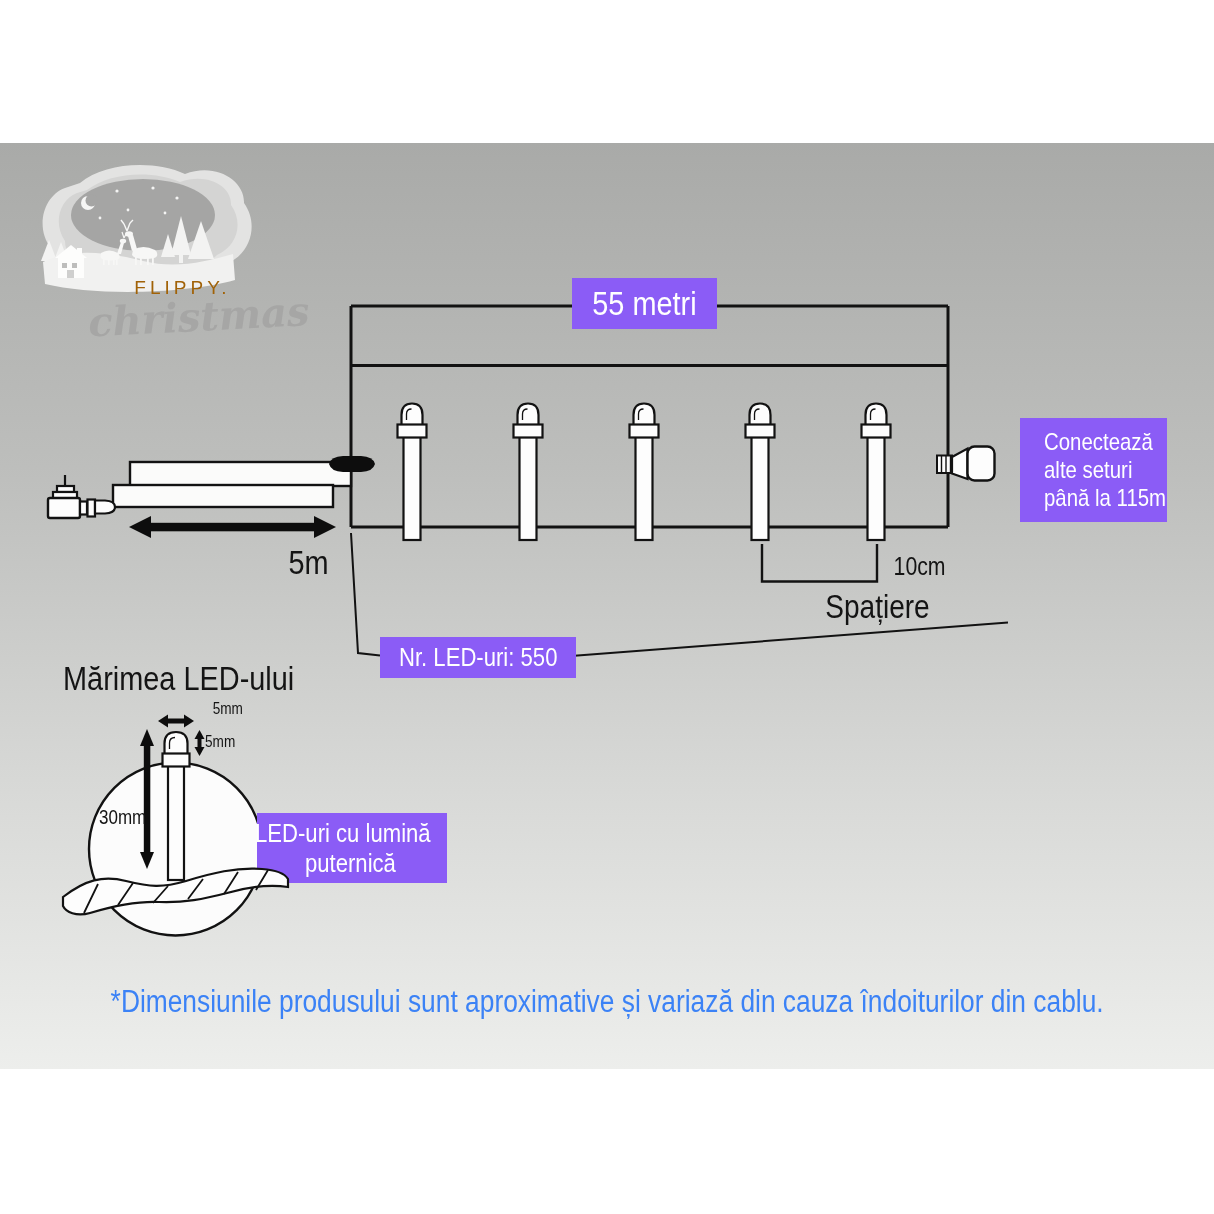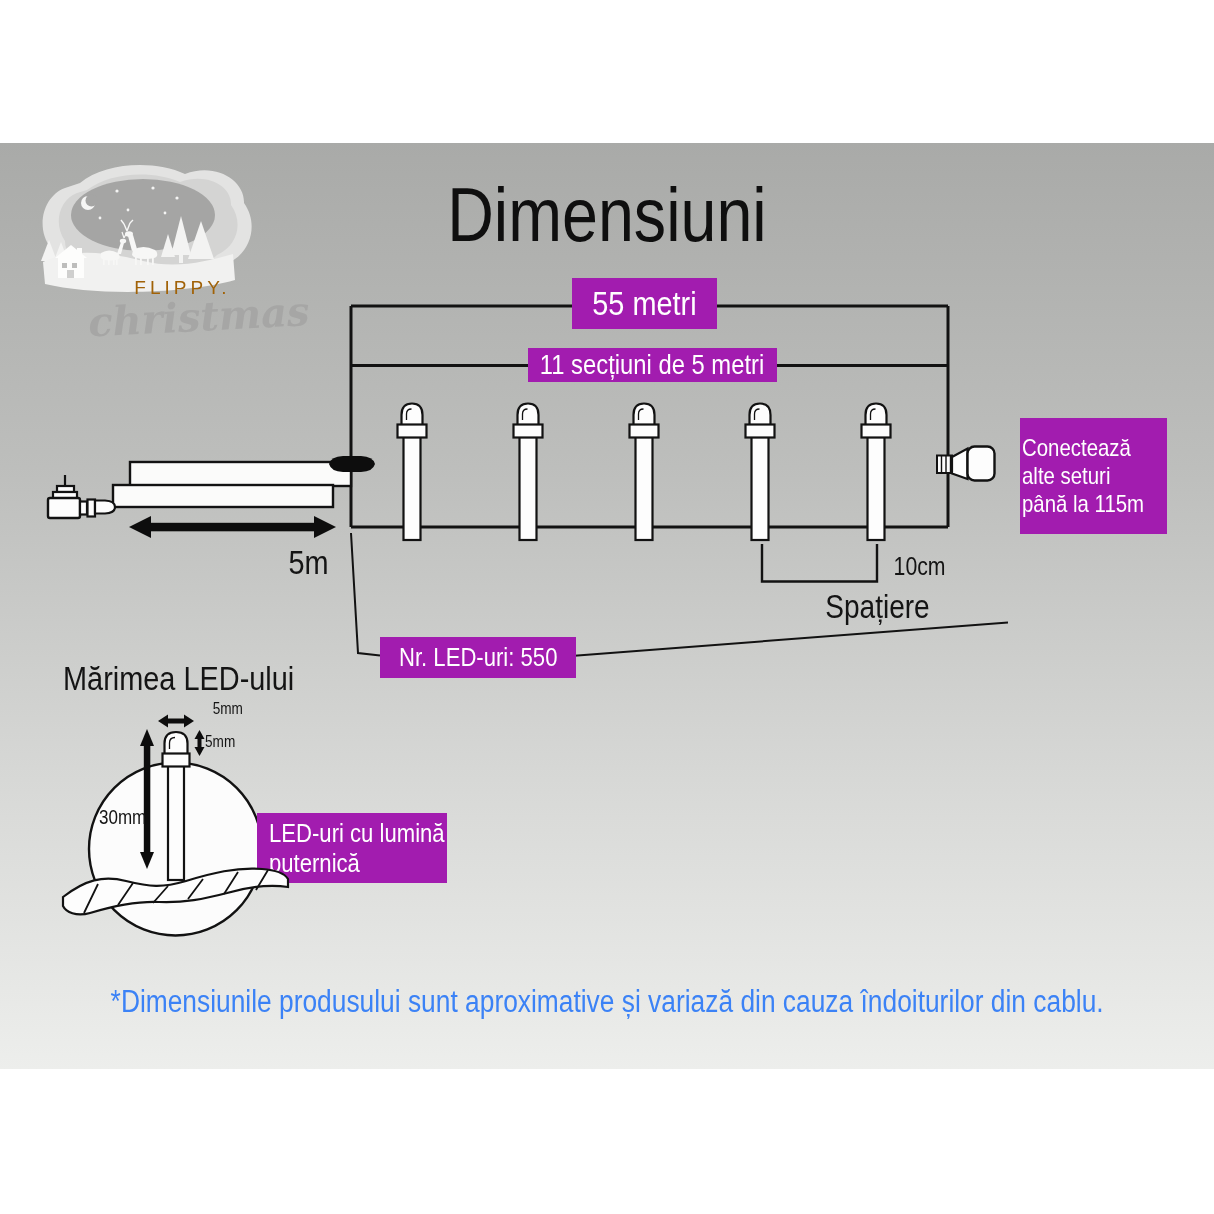--- a/index.html
+++ b/index.html
@@ -8,27 +8,27 @@
   .stage{position:absolute;left:0;top:143px;width:1214px;height:926px;
          background:linear-gradient(to bottom,#a9aaa8 0%,#bdbebc 35%,#d8d9d7 70%,#edeeec 100%);}
   svg{position:absolute;left:0;top:0;}
   .layer{position:absolute;left:0;top:0;width:1214px;height:1214px;pointer-events:none;}
   .z1{z-index:1}.z2{z-index:2}.z3{z-index:3}
   .txt{position:absolute;white-space:nowrap;}
   .cond{display:inline-block;transform:scaleX(.85);transform-origin:center center;white-space:nowrap;}
   .cond-l{display:inline-block;transform:scaleX(.85);transform-origin:left center;white-space:nowrap;}
   .center{text-align:right;margin-left:36px;}
   .title{left:0;right:0;top:175px;font-size:76px;line-height:80px;color:#0f0f0f;text-align:center;}
-  .bbox{position:absolute;background:#a21caf;color:#ffffff;display:flex;align-items:center;justify-content:center;}
+  .bbox{position:absolute;background:#8b5cf6;color:#ffffff;display:flex;align-items:center;justify-content:center;}
   .bbox-left{align-items:flex-start;flex-direction:column;justify-content:center;}
   .b55{left:572px;top:278px;width:145px;height:51px;font-size:34px;}
   .bsec{left:528px;top:348px;width:249px;height:34px;font-size:28px;}
-  .bconn{left:1020px;top:418px;width:147px;height:116px;font-size:24px;line-height:28px;padding-left:2px;box-sizing:border-box;}
+  .bconn{left:1020px;top:418px;width:147px;height:104px;font-size:24px;line-height:28px;padding-left:24px;box-sizing:border-box;}
   .bcount{left:380px;top:637px;width:196px;height:41px;font-size:26px;}
-  .blight{left:257px;top:813px;width:190px;height:70px;font-size:26px;line-height:30px;padding-left:12px;box-sizing:border-box;}
+  .blight{left:257px;top:813px;width:190px;height:70px;font-size:26px;line-height:30px;padding-left:12px;box-sizing:border-box;align-items:center;}
   .t5m{left:166px;top:543px;width:130px;font-size:34px;}
   .t10cm{left:814px;top:552px;width:100px;font-size:25px;}
   .tspat{left:733px;top:588px;width:170px;font-size:33px;}
   .tmarimea{left:63px;top:659px;font-size:34px;}
   .t5mmA{left:146px;top:700px;width:64px;font-size:16px;}
   .t5mmB{left:205px;top:733px;font-size:16px;}
   .t30mm{left:99px;top:806px;font-size:20px;}
   .footnote{left:0;right:0;top:984px;text-align:center;font-size:31px;color:#3b82f6;}
   .flippy{left:120px;top:277px;width:125px;text-align:center;font-size:19px;letter-spacing:4px;color:#a16207;}
   .script{left:88px;top:293px;width:214px;text-align:center;font-family:"DejaVu Serif",serif;
@@ -201,27 +201,23 @@
       <polygon points="92,96 96,84 99,85 96,96"></polygon>
       <ellipse cx="98" cy="83" rx="3.2" ry="2.3"></ellipse>
       <path d="M99,80 L97,74 M99,80 L102,74" stroke="#f7f7f6" stroke-width="1.2" fill="none"></path>
     </g>
   </svg>
 
   <div class="layer z2">
     <div class="txt flippy"><span>FLIPPY.</span></div>
     <div class="txt script"><span>christmas</span></div>
 
-    <div class="txt title"><span class="cond">Dimensiuni</span></div>
 
     <div class="bbox b55">
       <span class="cond">55 metri</span>
-      </div>
-    <div class="bbox bsec">
-      <span class="cond">11 secțiuni de 5 metri</span>
       </div>
     <div class="bbox bconn bbox-left">
       <span class="cond-l">Conectează</span>
       <span class="cond-l">alte seturi</span>
       <span class="cond-l">până la 115m</span>
     </div>
     <div class="bbox bcount">
       <span class="cond">Nr. LED-uri: 550</span>
       </div>
     <div class="bbox blight bbox-left">

